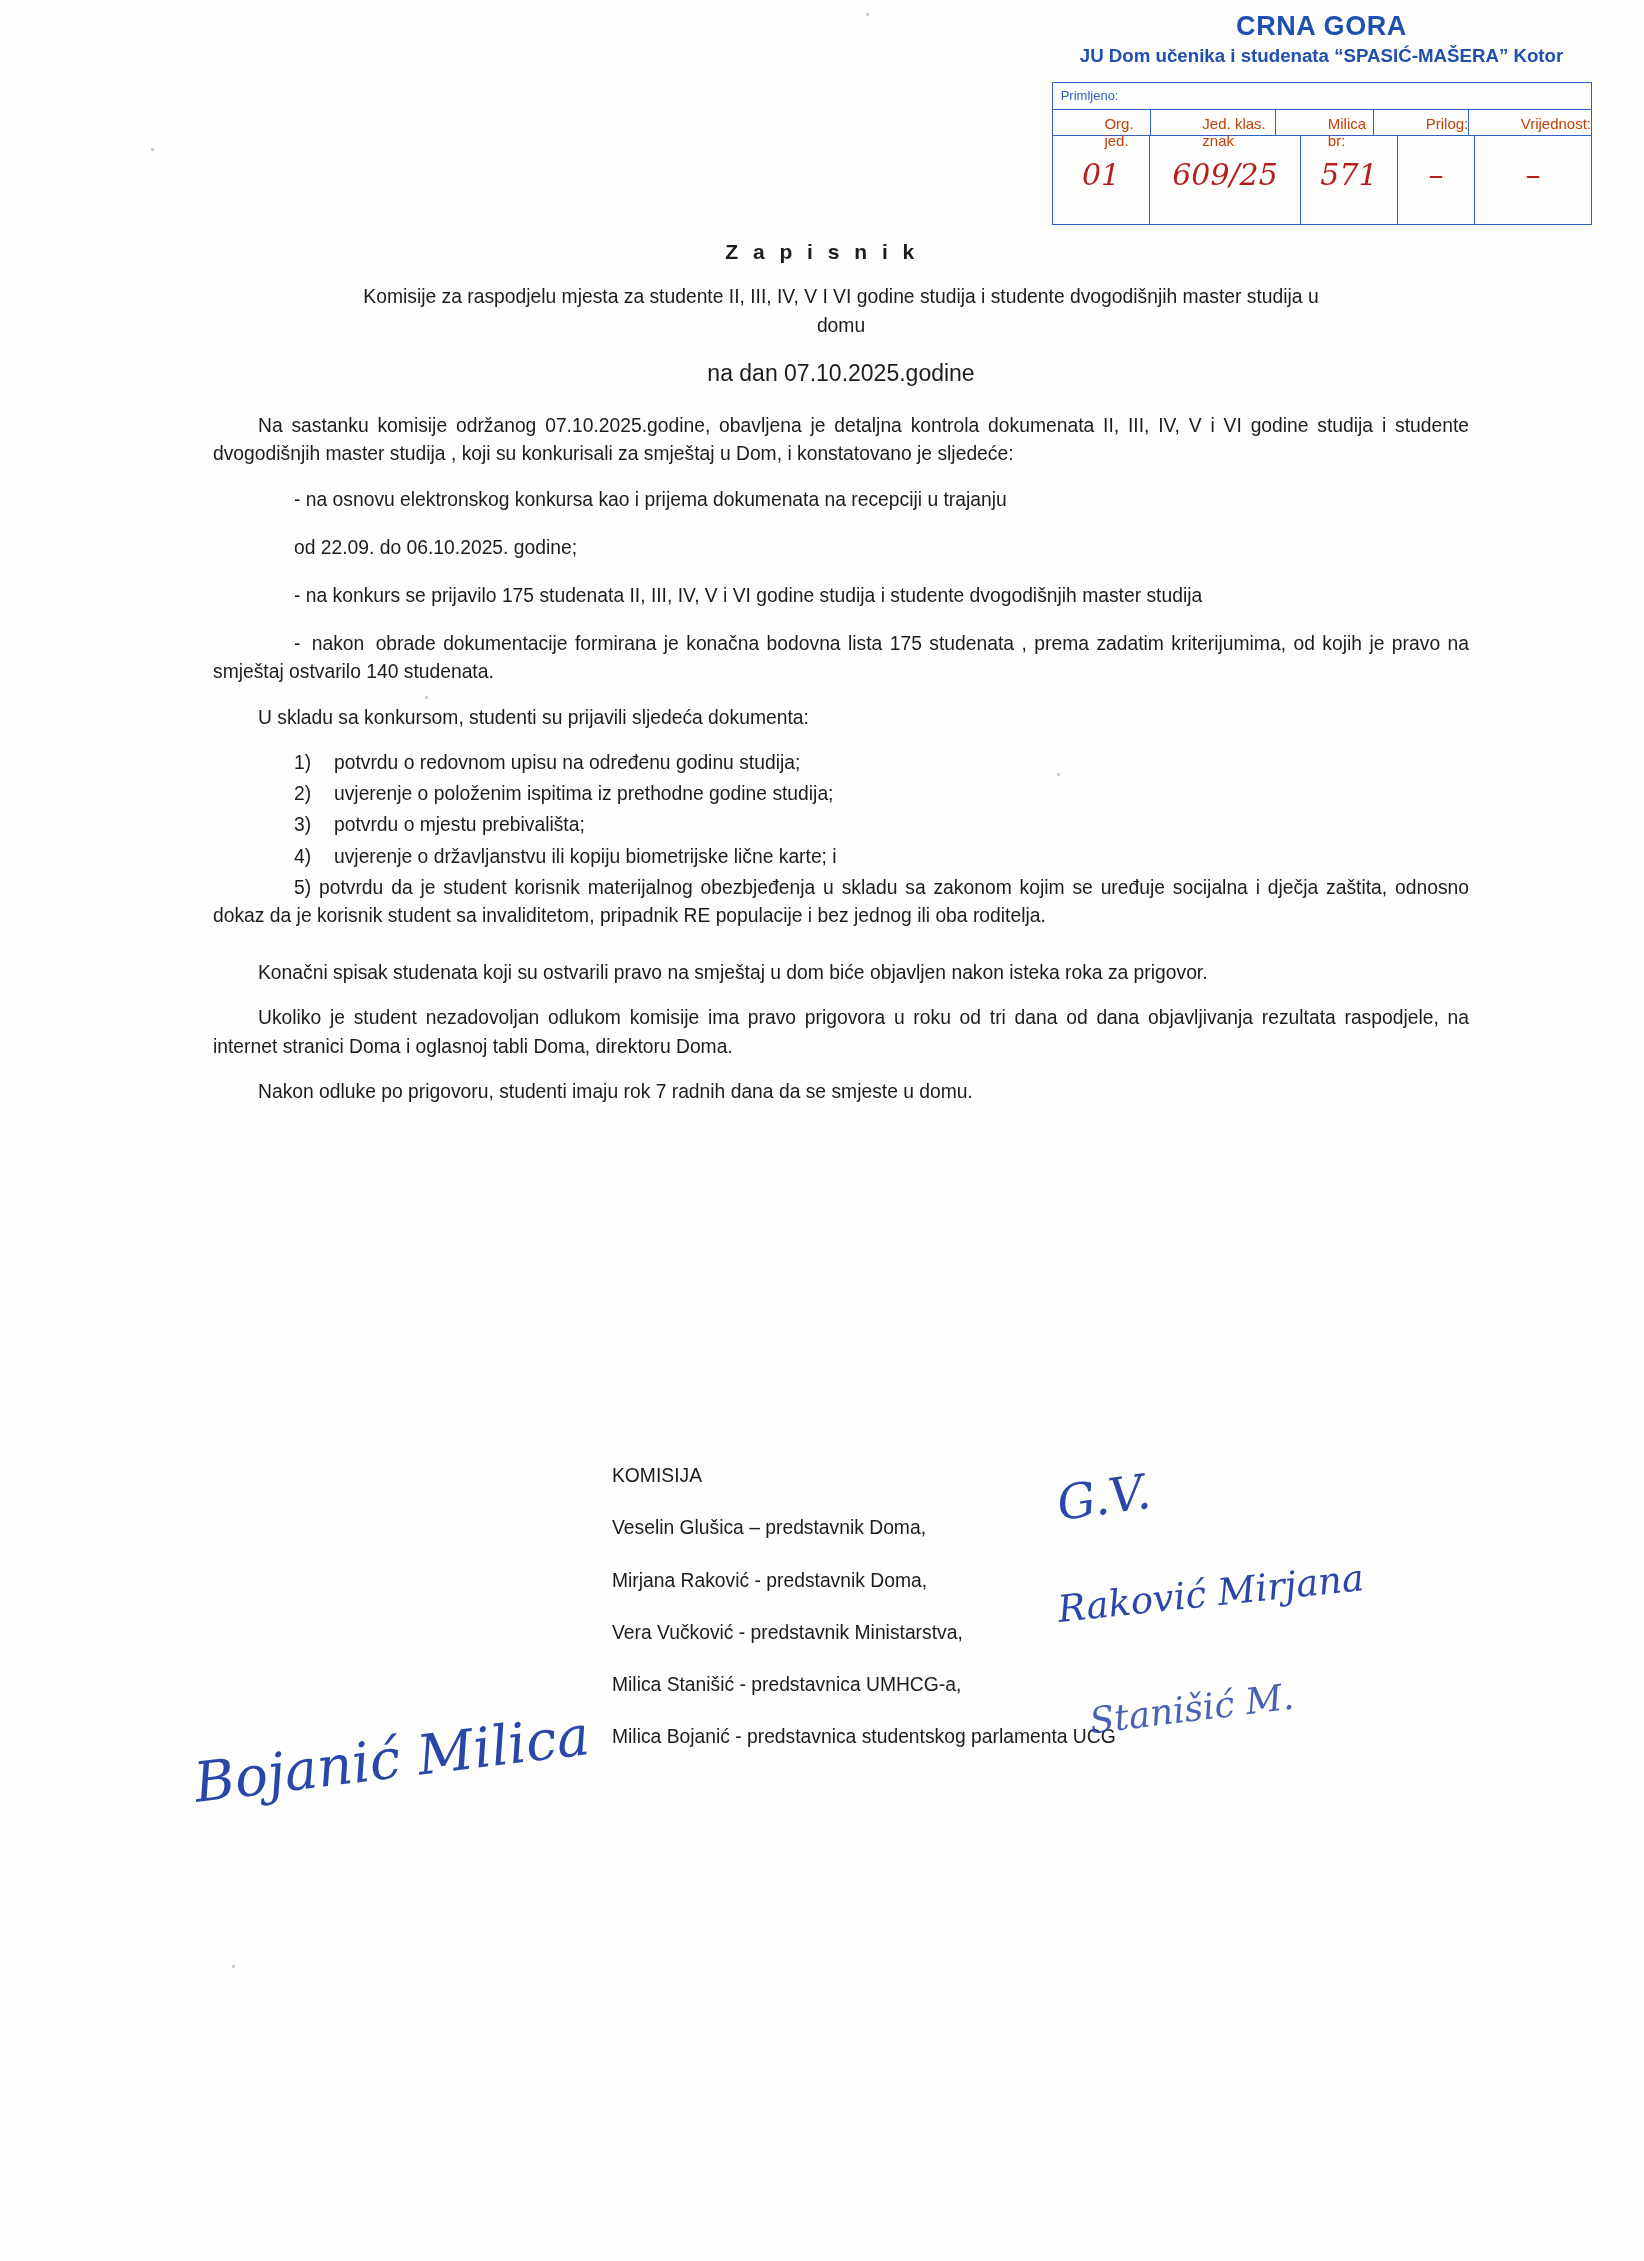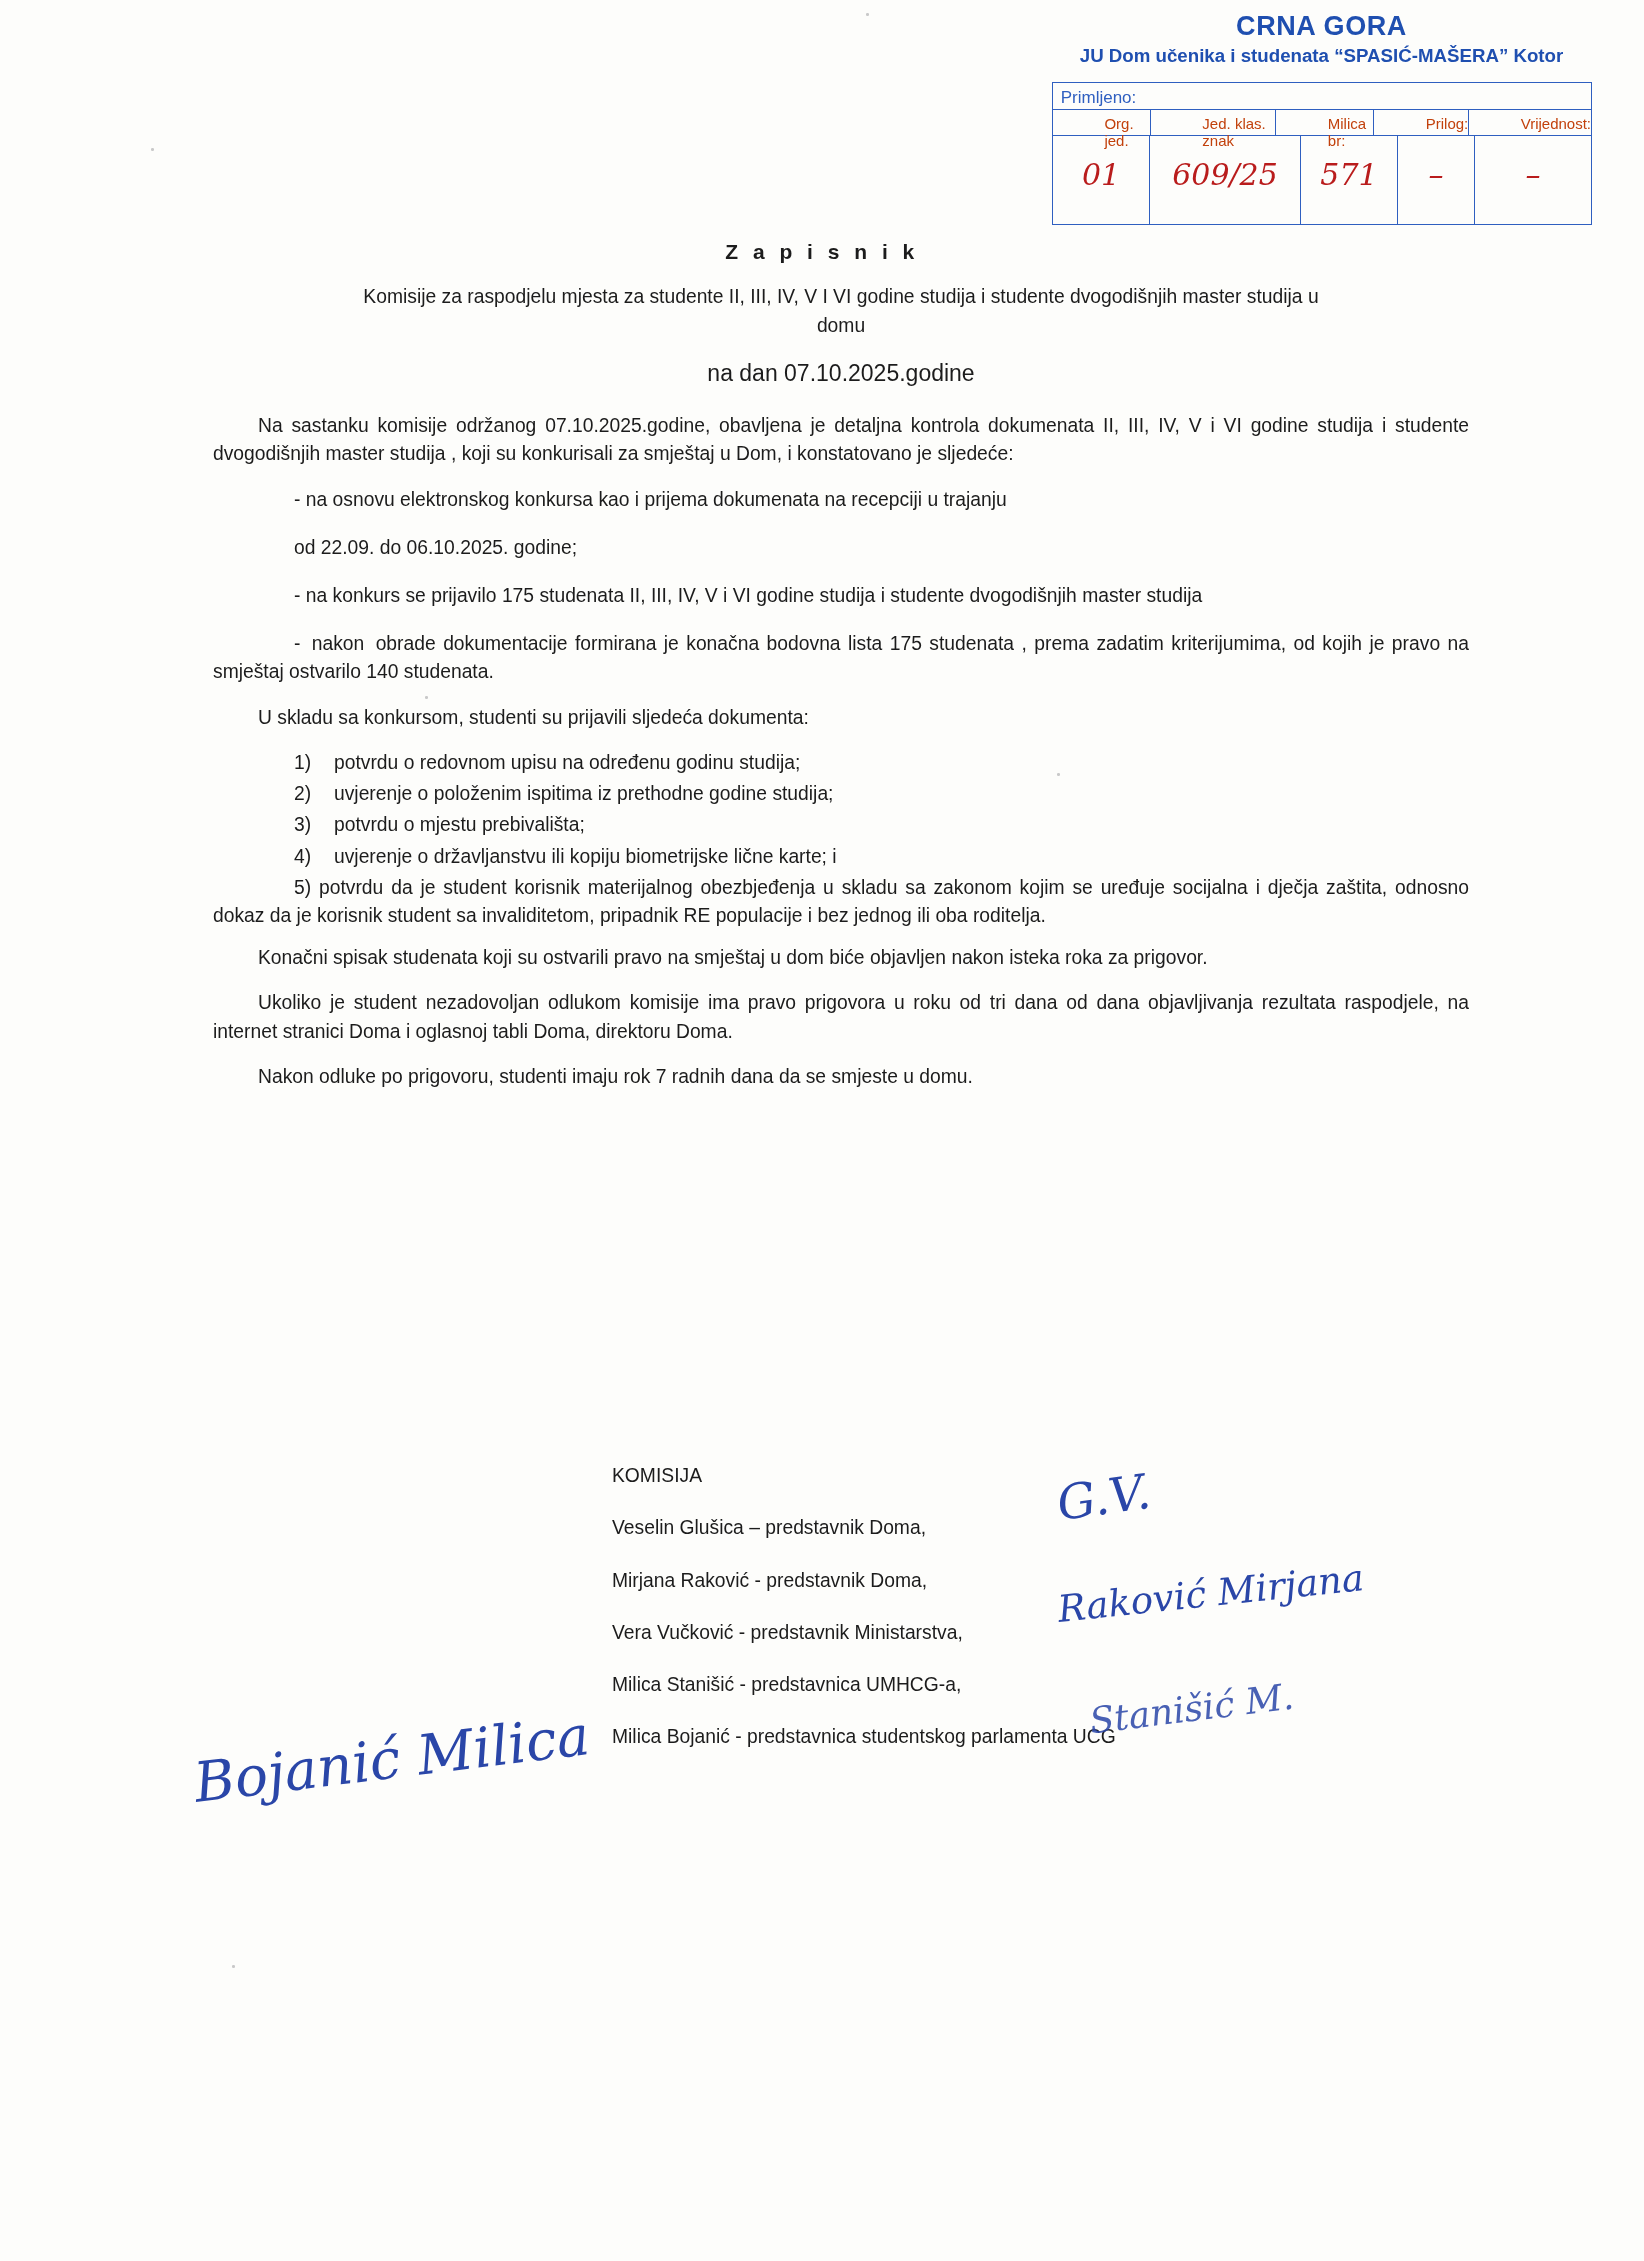--- a/index.html
+++ b/index.html
@@ -52,21 +52,21 @@
     right: 52px;
     width: 540px;
     height: 143px;
     border: 1.3px solid #2f5fc0;
     box-sizing: border-box;
   }
   .stamp-title {
     height: 27px;
     border-bottom: 1.3px solid #2f5fc0;
     box-sizing: border-box;
-    font-size: 17px;
+    font-size: 13px;
     color: #2f5fc0;
     padding: 5.2px 0 0 7.7px;
   }
   .stamp-cols {
     display: flex;
     height: 26px;
     border-bottom: 1.3px solid #2f5fc0;
     box-sizing: border-box;
   }
   .stamp-cols > div {
@@ -163,21 +163,21 @@
   }
   ol.docs li {
     margin-bottom: 2.6px;
     font-size: 19.3px;
   }
   ol.docs li .num {
     display: inline-block;
     width: 40px;
   }
   .item5 {
-    margin: 0 0 13px 0;
+    margin: 0 0 28px 0;
     text-align: justify;
     padding-left: 0;
   }
   .item5 .lead { padding-left: 81px; }
 
   
   .sig-block {
     position: absolute;
     top: 1466px;
     left: 612px;

